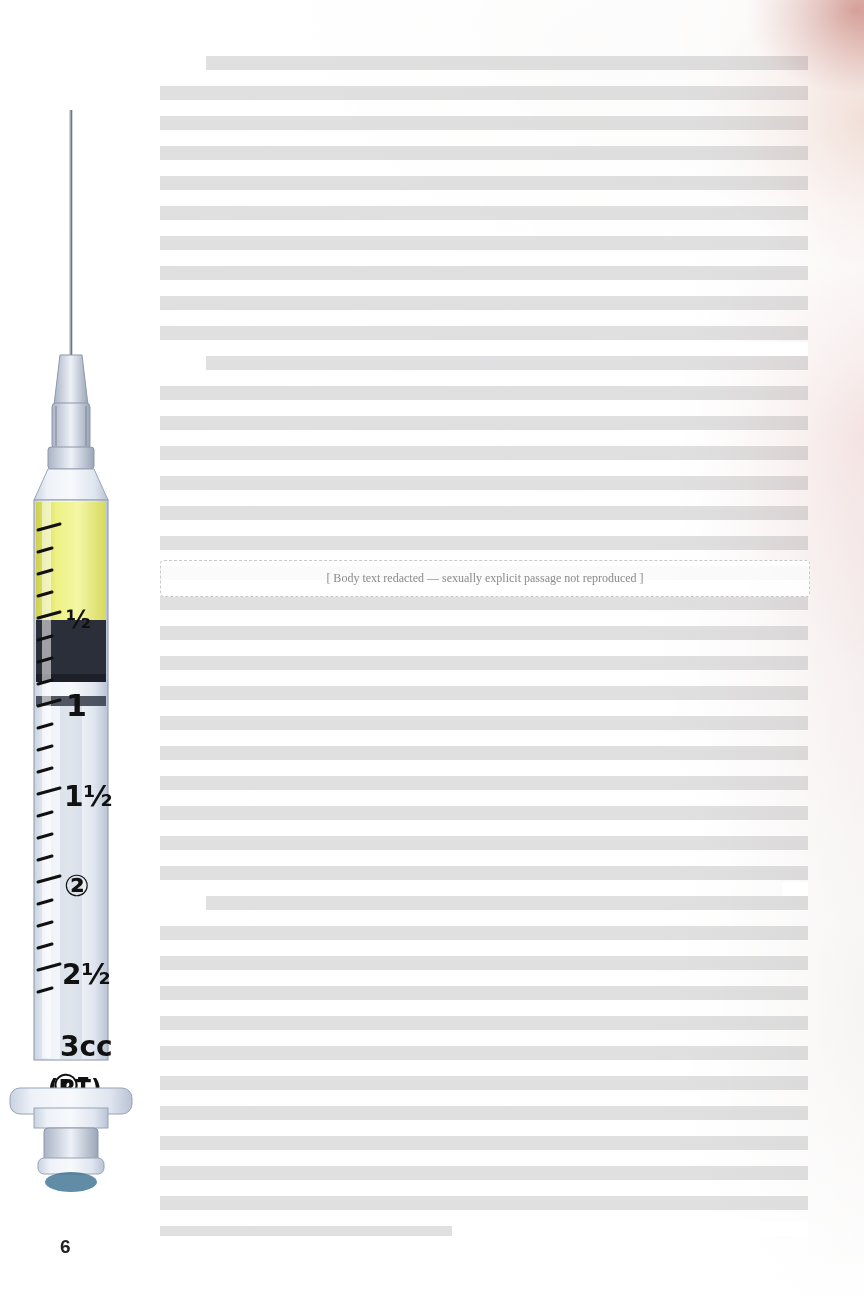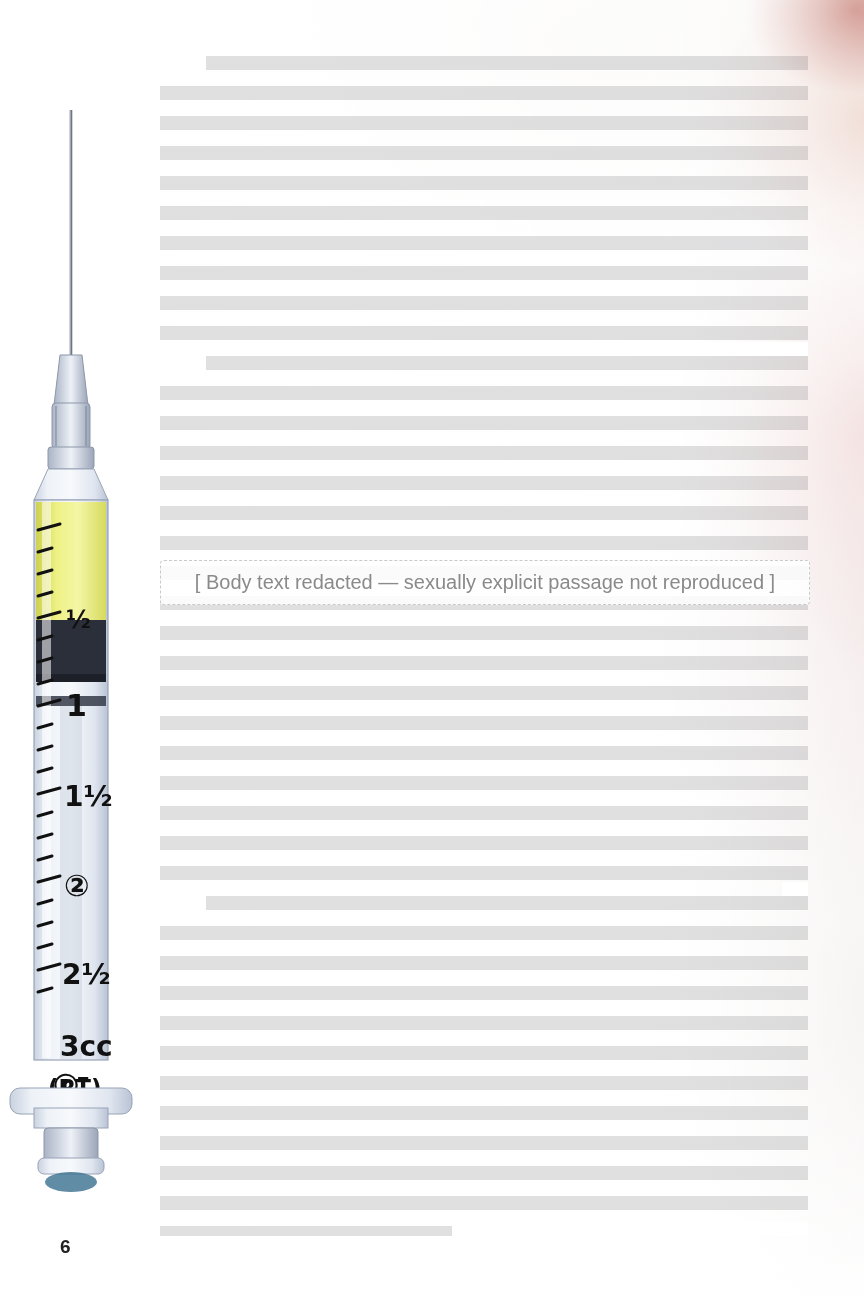--- a/index.html
+++ b/index.html
@@ -51,22 +51,22 @@
   }
   .redact.lastline::after{
     content:"";position:absolute;right:0;bottom:0;height:14px;background:#fff;
   }
   .r1::after{width:28%;}
   .r2::after{width:4%;}
   .r3::after{width:55%;}
 
   .notice{
     position:absolute;left:160px;top:560px;width:648px;
-    text-align:center;color:#8a8a8a;font-size:20px;
-    font-family:Liberation Sans, sans-serif;
+    text-align:center;color:#8a8a8a;font-size:12px;
+    font-family:Liberation Serif, serif;
     background:rgba(255,255,255,.85);padding:10px 0;border:1px dashed #c9c9c9;border-radius:4px;
   }
 
   .page-number{
     position:absolute;left:60px;top:1236px;
     font-family:"Liberation Sans","DejaVu Sans",sans-serif;
     font-weight:bold;font-size:19px;color:#222;
   }
 </style>
 </head>

